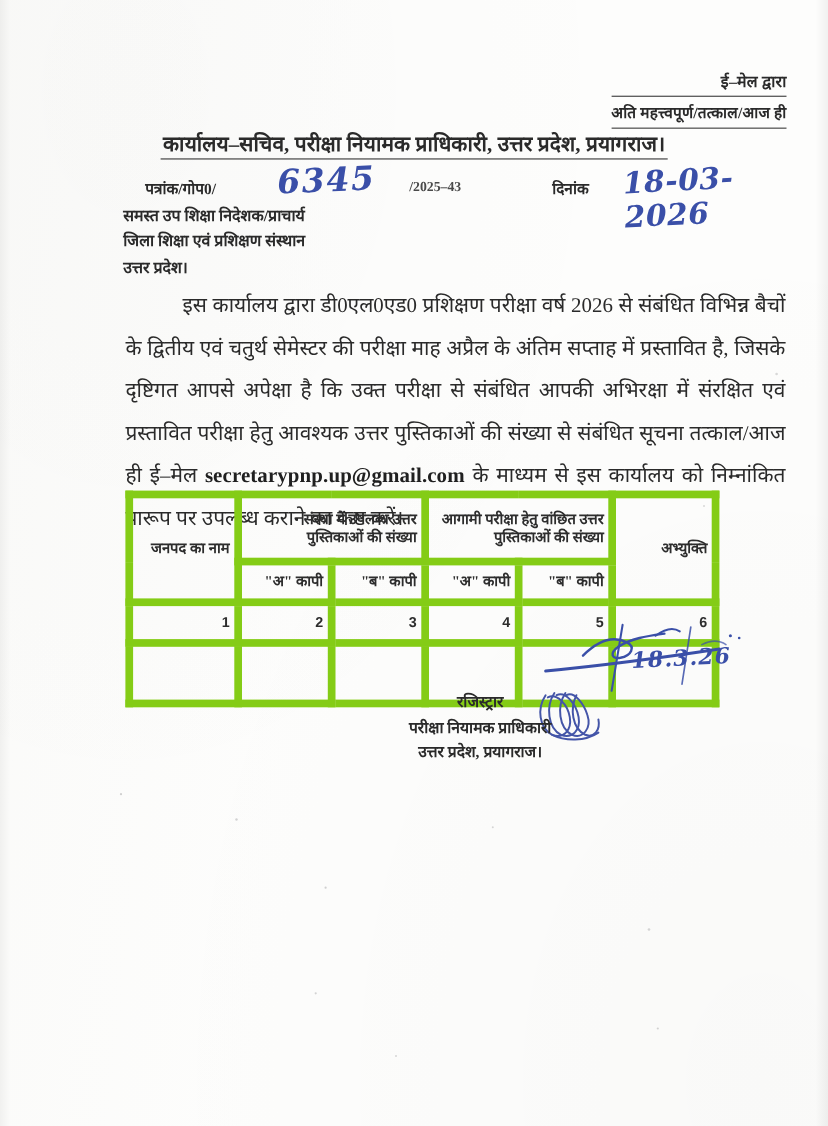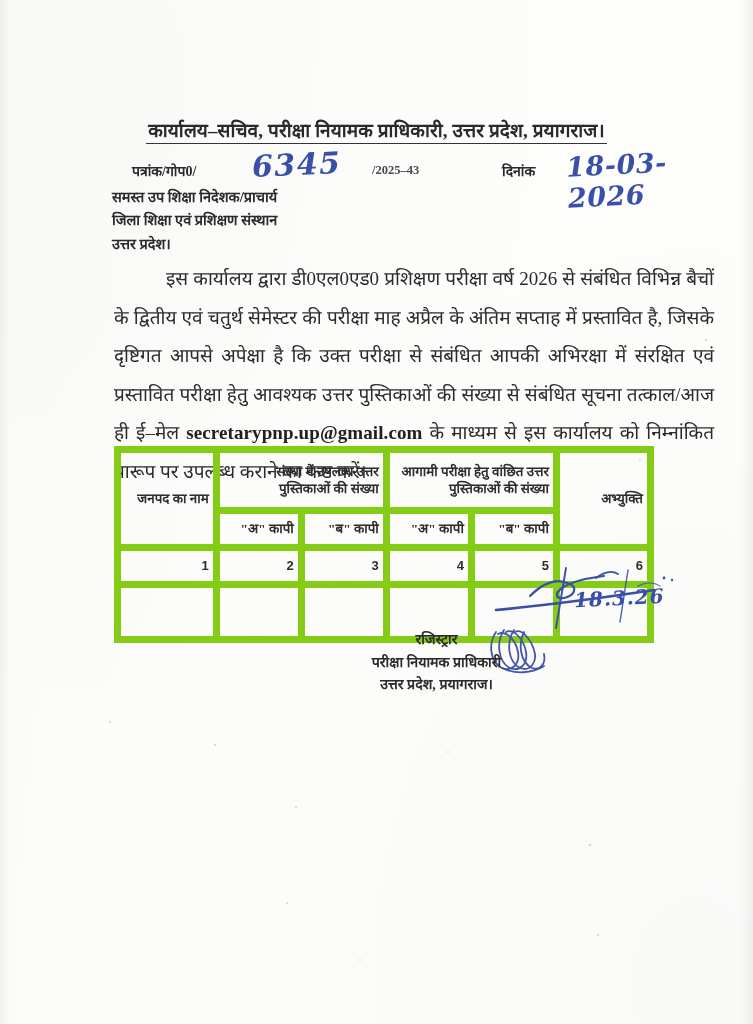--- a/index.html
+++ b/index.html
@@ -230,20 +230,24 @@
     <circle cx="448" cy="752" r="0.9" fill="#d5d5d5"></circle>
     <circle cx="296" cy="807" r="1" fill="#d0d0d0"></circle>
     <circle cx="590" cy="845" r="1.2" fill="#d4d4d4"></circle>
     <circle cx="287" cy="903" r="1" fill="#d3d3d3"></circle>
     <circle cx="598" cy="935" r="1" fill="#d1d1d1"></circle>
     <circle cx="360" cy="960" r="0.9" fill="#d6d6d6"></circle>
     <circle cx="640" cy="460" r="1" fill="#dadada"></circle>
     <circle cx="706" cy="340" r="1.2" fill="#d8d8d8"></circle>
   </svg>
 
+  <div class="notice-block">
+    <span class="notice-line">ई–मेल द्वारा</span>
+    <span class="notice-line second">अति महत्त्वपूर्ण/तत्काल/आज ही</span>
+  </div>
 
   <div class="office-heading">
     <span>कार्यालय–सचिव, परीक्षा नियामक प्राधिकारी, उत्तर प्रदेश, प्रयागराज।</span>
   </div>
 
   <div class="ref-row">
     <span class="ref-label">पत्रांक/गोप0/</span>
     <span class="hw hw-refno">6345</span>
     <span class="ref-year">/2025–43</span>
     <span class="date-label">दिनांक</span>

